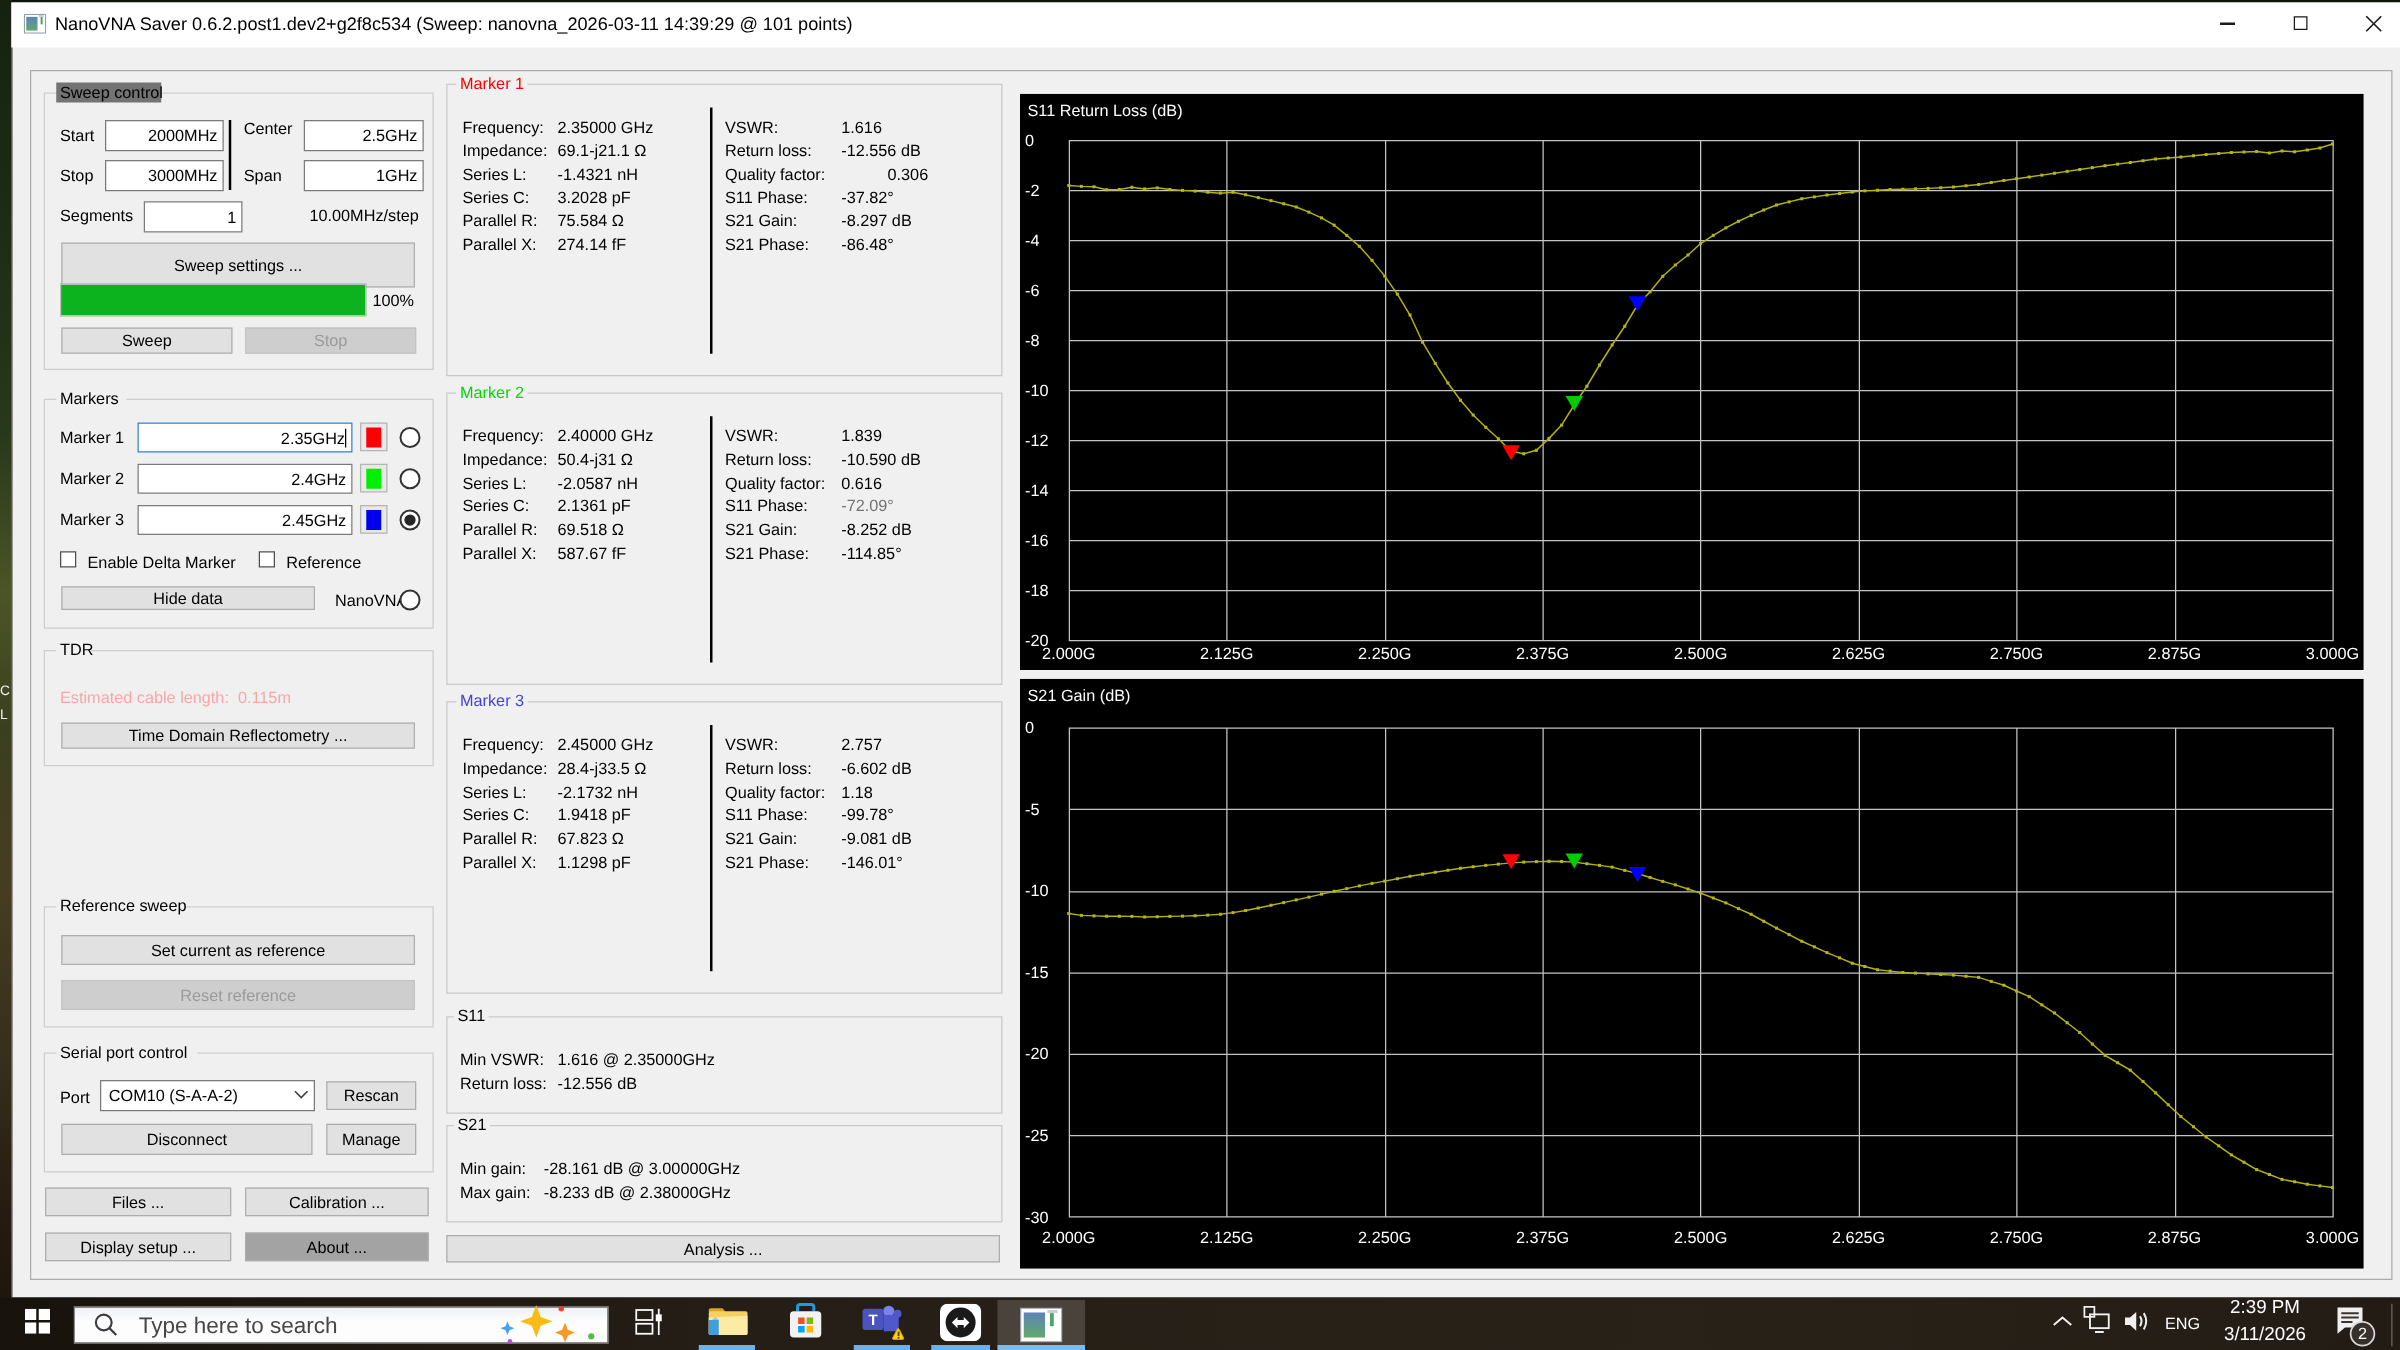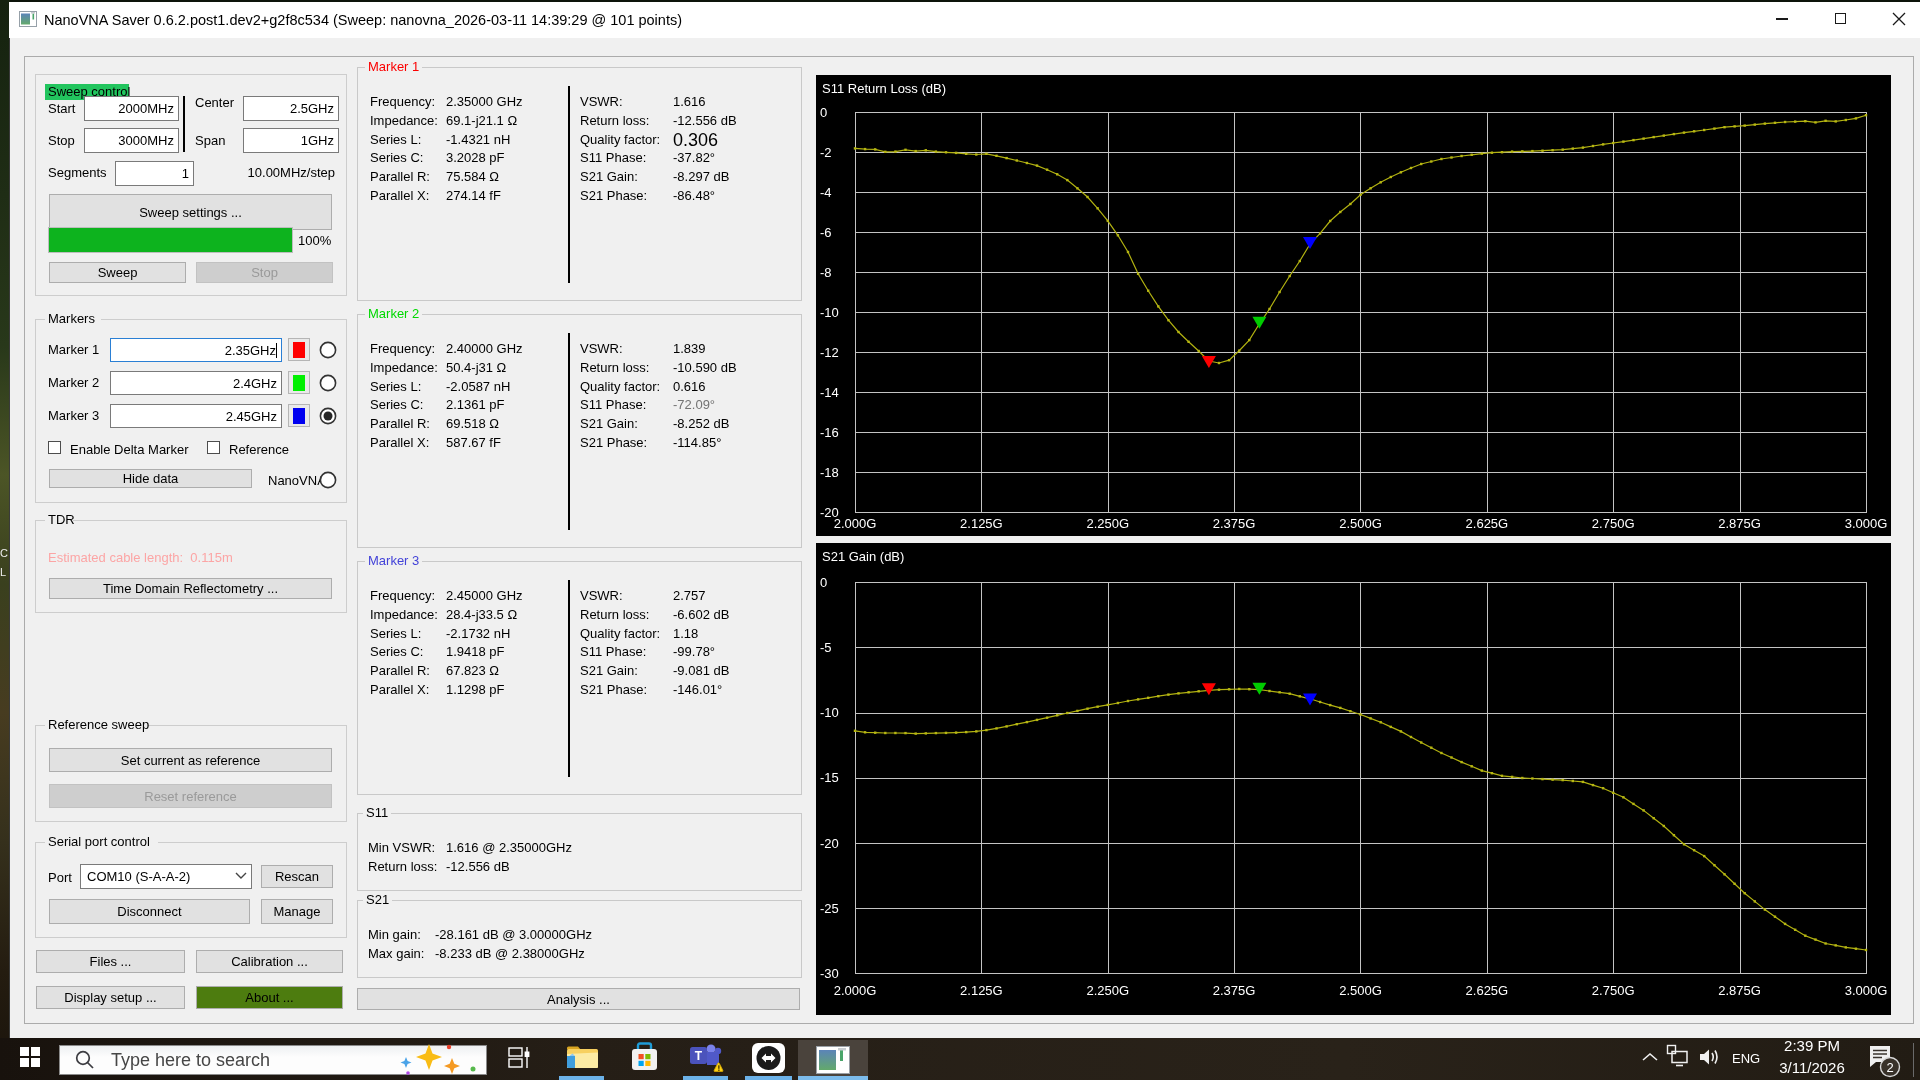--- a/index.html
+++ b/index.html
@@ -21,21 +21,21 @@
     </defs>
 </svg>
 <div style="position:absolute;left:44px;top:11px;height:18px;line-height:18px;font-size:14.5px;color:#000;text-align:left;white-space:nowrap">NanoVNA Saver 0.6.2.post1.dev2+g2f8c534 (Sweep: nanovna_2026-03-11 14:39:29 @ 101 points)</div>
 <div style="position:absolute;left:1776px;top:18px;width:12px;height:2px;background:#1a1a1a"></div>
 <div style="position:absolute;left:1835px;top:13px;width:11px;height:11px;border:1.2px solid #1a1a1a"></div>
 <svg style="position:absolute;left:1892px;top:12px" width="14" height="14">
 <path d="M1 1 L13 13 M13 1 L1 13" stroke="#1a1a1a" stroke-width="1.3"></path>
   </svg>
 <div style="position:absolute;left:24px;top:56px;width:1890px;height:968px;border:1px solid #ababab"></div>
 <div style="position:absolute;left:35px;top:74px;width:312px;height:222px;border:1px solid #cdcdcd"></div>
-<div style="position:absolute;left:45px;top:84px;width:84px;height:16px;line-height:16px;background:#22c55e;padding:0 3px;font-size:13px;color:#000;white-space:nowrap">Sweep control</div>
+<div style="position:absolute;left:45px;top:66px;width:84px;height:16px;line-height:16px;background:#737373;padding:0 3px;font-size:13px;color:#000;white-space:nowrap">Sweep control</div>
 <div style="position:absolute;left:48px;top:100px;height:18px;line-height:18px;font-size:13px;color:#000;text-align:left;white-space:nowrap">Start</div>
 <div style="position:absolute;left:84px;top:96px;width:89px;height:23px;background:#fff;border:1px solid #7a7a7a;font-size:13px;color:#000;display:flex;align-items:center;justify-content:flex-end;padding-right:4px;box-sizing:content-box">2000MHz</div>
 <div style="position:absolute;left:183px;top:96px;width:2px;height:56px;background:#000"></div>
 <div style="position:absolute;left:195px;top:94px;height:18px;line-height:18px;font-size:13px;color:#000;text-align:left;white-space:nowrap">Center</div>
 <div style="position:absolute;left:243px;top:96px;width:90px;height:23px;background:#fff;border:1px solid #7a7a7a;font-size:13px;color:#000;display:flex;align-items:center;justify-content:flex-end;padding-right:4px;box-sizing:content-box">2.5GHz</div>
 <div style="position:absolute;left:48px;top:132px;height:18px;line-height:18px;font-size:13px;color:#000;text-align:left;white-space:nowrap">Stop</div>
 <div style="position:absolute;left:84px;top:128px;width:89px;height:23px;background:#fff;border:1px solid #7a7a7a;font-size:13px;color:#000;display:flex;align-items:center;justify-content:flex-end;padding-right:4px;box-sizing:content-box">3000MHz</div>
 <div style="position:absolute;left:195px;top:132px;height:18px;line-height:18px;font-size:13px;color:#000;text-align:left;white-space:nowrap">Span</div>
 <div style="position:absolute;left:243px;top:128px;width:90px;height:23px;background:#fff;border:1px solid #7a7a7a;font-size:13px;color:#000;display:flex;align-items:center;justify-content:flex-end;padding-right:4px;box-sizing:content-box">1GHz</div>
 <div style="position:absolute;left:48px;top:164px;height:18px;line-height:18px;font-size:13px;color:#000;text-align:left;white-space:nowrap">Segments</div>
@@ -94,36 +94,36 @@
 <div style="position:absolute;left:87px;top:868px;height:18px;line-height:18px;font-size:13px;color:#000;text-align:left;white-space:nowrap">COM10 (S-A-A-2)</div>
 <svg style="position:absolute;left:235px;top:872px" width="12" height="8">
     <path d="M1 1 L6 6 L11 1" fill="none" stroke="#444" stroke-width="1.4"></path>
   </svg>
 <div style="position:absolute;left:261px;top:865px;width:72px;height:23px;background:#e1e1e1;border:1px solid #adadad;color:#000;font-size:13px;display:flex;align-items:center;justify-content:center;white-space:nowrap">Rescan</div>
 <div style="position:absolute;left:49px;top:899px;width:201px;height:25px;background:#e1e1e1;border:1px solid #adadad;color:#000;font-size:13px;display:flex;align-items:center;justify-content:center;white-space:nowrap">Disconnect</div>
 <div style="position:absolute;left:261px;top:899px;width:72px;height:25px;background:#e1e1e1;border:1px solid #adadad;color:#000;font-size:13px;display:flex;align-items:center;justify-content:center;white-space:nowrap">Manage</div>
 <div style="position:absolute;left:36px;top:950px;width:149px;height:23px;background:#e1e1e1;border:1px solid #adadad;color:#000;font-size:13px;display:flex;align-items:center;justify-content:center;white-space:nowrap">Files ...</div>
 <div style="position:absolute;left:196px;top:950px;width:147px;height:23px;background:#e1e1e1;border:1px solid #adadad;color:#000;font-size:13px;display:flex;align-items:center;justify-content:center;white-space:nowrap">Calibration ...</div>
 <div style="position:absolute;left:36px;top:986px;width:149px;height:23px;background:#e1e1e1;border:1px solid #adadad;color:#000;font-size:13px;display:flex;align-items:center;justify-content:center;white-space:nowrap">Display setup ...</div>
-<div style="position:absolute;left:196px;top:986px;width:147px;height:23px;background:#4d7c0f;border:1px solid #adadad;color:#000;font-size:13px;display:flex;align-items:center;justify-content:center;white-space:nowrap">About ...</div>
+<div style="position:absolute;left:196px;top:986px;width:147px;height:23px;background:#a3a3a3;border:1px solid #adadad;color:#000;font-size:13px;display:flex;align-items:center;justify-content:center;white-space:nowrap">About ...</div>
 <div style="position:absolute;left:357px;top:67px;width:445px;height:234px;border:1px solid #c9c9c9"></div>
 <div style="position:absolute;left:365px;top:59px;height:16px;line-height:16px;background:#f0f0f0;padding:0 3px;font-size:13px;color:#fb0000;white-space:nowrap">Marker 1</div>
 <div style="position:absolute;left:568px;top:86px;width:2px;height:197px;background:#000"></div>
 <div style="position:absolute;left:370px;top:93.0px;height:18px;line-height:18px;font-size:13px;color:#000;text-align:left;white-space:nowrap">Frequency:</div>
 <div style="position:absolute;left:446px;top:93.0px;height:18px;line-height:18px;font-size:13px;color:#000;text-align:left;white-space:nowrap">2.35000 GHz</div>
 <div style="position:absolute;left:580px;top:93.0px;height:18px;line-height:18px;font-size:13px;color:#000;text-align:left;white-space:nowrap">VSWR:</div>
 <div style="position:absolute;left:673px;top:93.0px;height:18px;line-height:18px;font-size:13px;color:#000;text-align:left;white-space:nowrap">1.616</div>
 <div style="position:absolute;left:370px;top:111.8px;height:18px;line-height:18px;font-size:13px;color:#000;text-align:left;white-space:nowrap">Impedance:</div>
 <div style="position:absolute;left:446px;top:111.8px;height:18px;line-height:18px;font-size:13px;color:#000;text-align:left;white-space:nowrap">69.1-j21.1 Ω</div>
 <div style="position:absolute;left:580px;top:111.8px;height:18px;line-height:18px;font-size:13px;color:#000;text-align:left;white-space:nowrap">Return loss:</div>
 <div style="position:absolute;left:673px;top:111.8px;height:18px;line-height:18px;font-size:13px;color:#000;text-align:left;white-space:nowrap">-12.556 dB</div>
 <div style="position:absolute;left:370px;top:130.6px;height:18px;line-height:18px;font-size:13px;color:#000;text-align:left;white-space:nowrap">Series L:</div>
 <div style="position:absolute;left:446px;top:130.6px;height:18px;line-height:18px;font-size:13px;color:#000;text-align:left;white-space:nowrap">-1.4321 nH</div>
 <div style="position:absolute;left:580px;top:130.6px;height:18px;line-height:18px;font-size:13px;color:#000;text-align:left;white-space:nowrap">Quality factor:</div>
-<div style="position:absolute;left:673px;top:130.6px;height:18px;line-height:18px;font-size:18px;color:#000;text-align:center;white-space:nowrap">0.306</div>
+<div style="position:absolute;left:710px;top:130.6px;height:18px;line-height:18px;font-size:13px;color:#000;text-align:center;white-space:nowrap">0.306</div>
 <div style="position:absolute;left:370px;top:149.4px;height:18px;line-height:18px;font-size:13px;color:#000;text-align:left;white-space:nowrap">Series C:</div>
 <div style="position:absolute;left:446px;top:149.4px;height:18px;line-height:18px;font-size:13px;color:#000;text-align:left;white-space:nowrap">3.2028 pF</div>
 <div style="position:absolute;left:580px;top:149.4px;height:18px;line-height:18px;font-size:13px;color:#000;text-align:left;white-space:nowrap">S11 Phase:</div>
 <div style="position:absolute;left:673px;top:149.4px;height:18px;line-height:18px;font-size:13px;color:#000;text-align:left;white-space:nowrap">-37.82°</div>
 <div style="position:absolute;left:370px;top:168.2px;height:18px;line-height:18px;font-size:13px;color:#000;text-align:left;white-space:nowrap">Parallel R:</div>
 <div style="position:absolute;left:446px;top:168.2px;height:18px;line-height:18px;font-size:13px;color:#000;text-align:left;white-space:nowrap">75.584 Ω</div>
 <div style="position:absolute;left:580px;top:168.2px;height:18px;line-height:18px;font-size:13px;color:#000;text-align:left;white-space:nowrap">S21 Gain:</div>
 <div style="position:absolute;left:673px;top:168.2px;height:18px;line-height:18px;font-size:13px;color:#000;text-align:left;white-space:nowrap">-8.297 dB</div>
 <div style="position:absolute;left:370px;top:187.0px;height:18px;line-height:18px;font-size:13px;color:#000;text-align:left;white-space:nowrap">Parallel X:</div>
 <div style="position:absolute;left:446px;top:187.0px;height:18px;line-height:18px;font-size:13px;color:#000;text-align:left;white-space:nowrap">274.14 fF</div>

